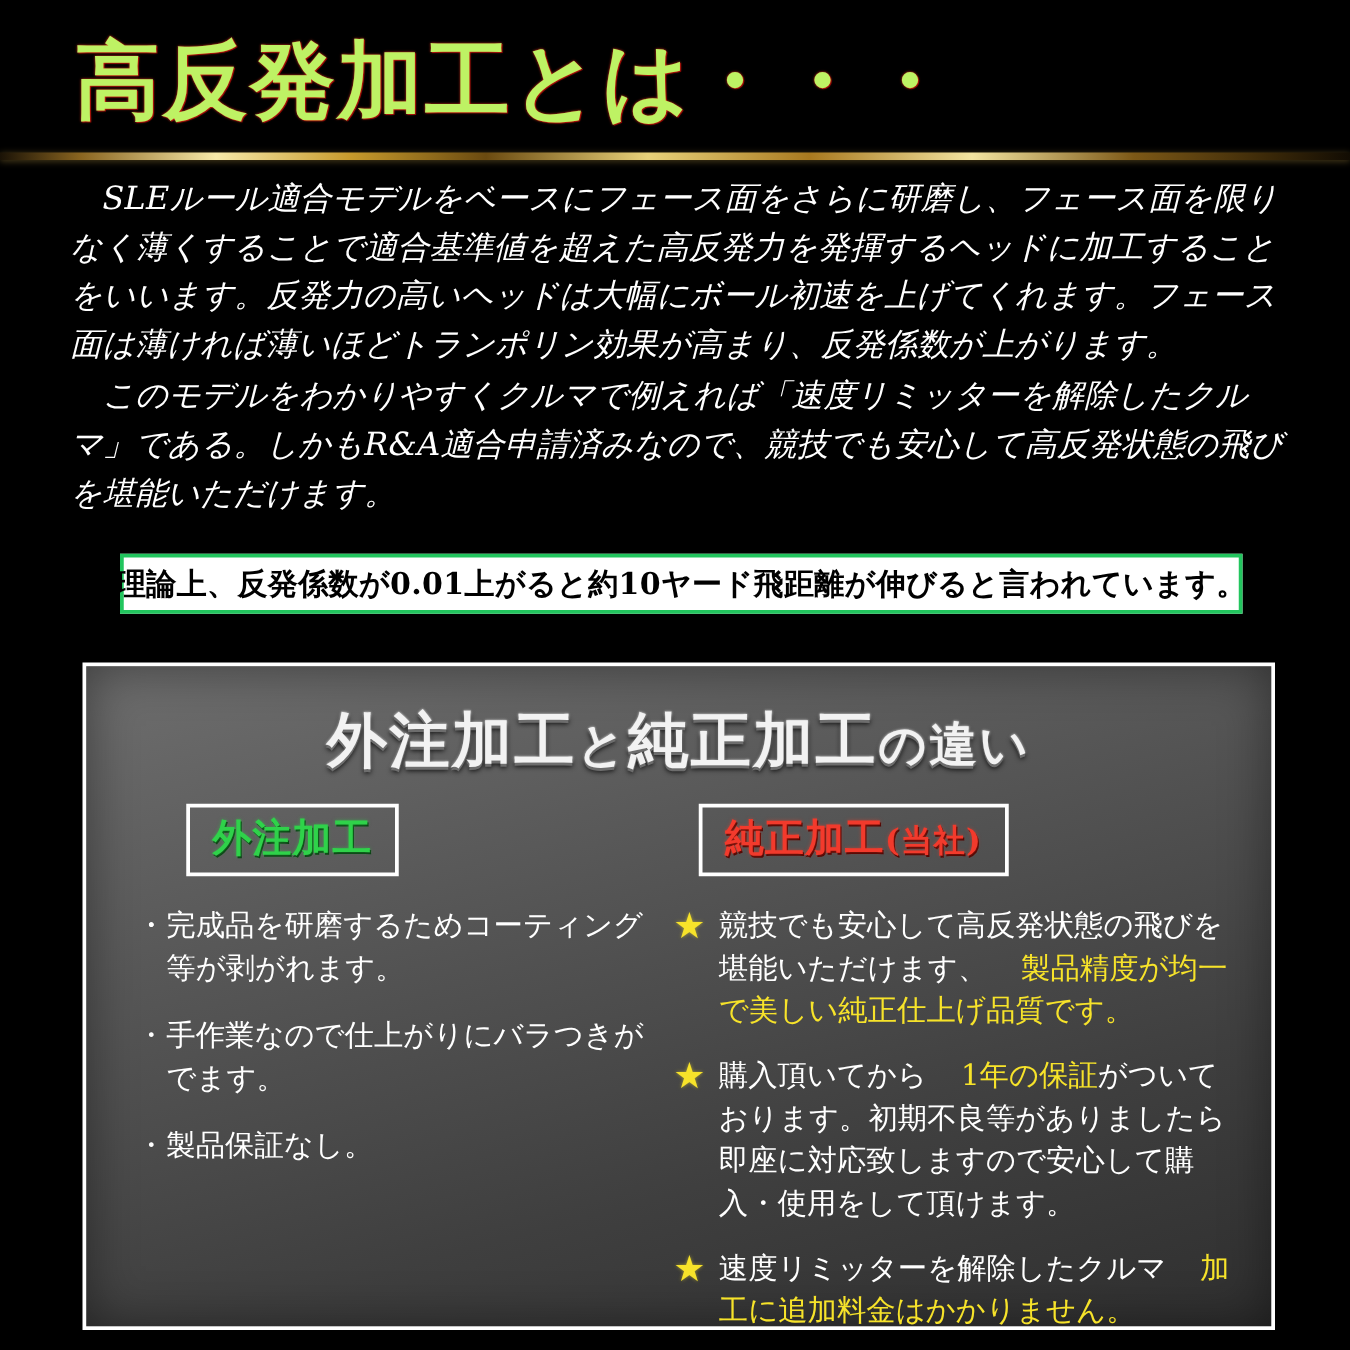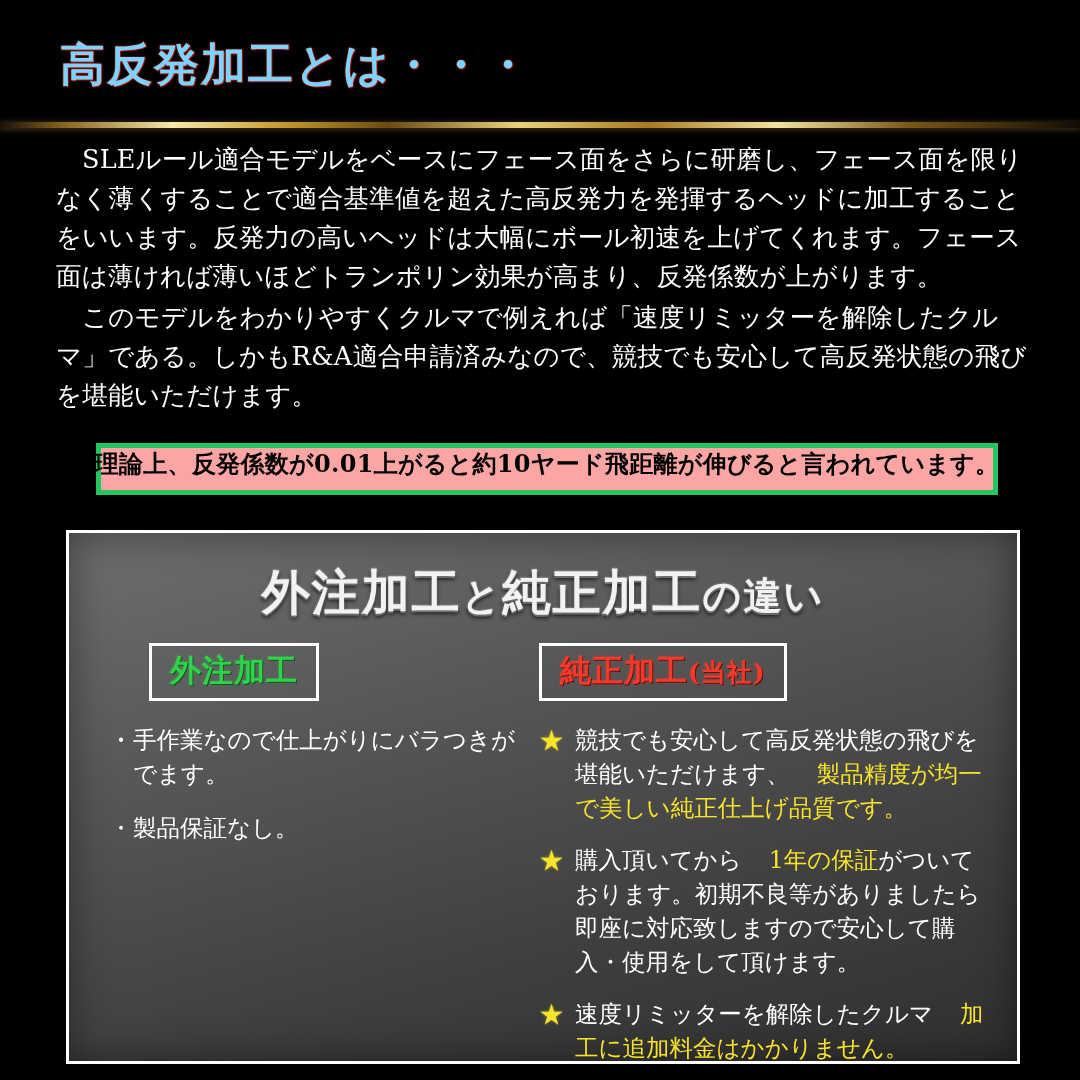--- a/index.html
+++ b/index.html
@@ -23,26 +23,26 @@
     position: absolute;
     left: 0;
     top: 0;
     width: 1080px;
     height: 128px;
   }
   .header-title {
     position: absolute;
     left: 60px;
     top: 34px;
-    font-family: Liberation Serif, serif;
-    font-weight: bold;
-    font-size: 45px;
+    font-family: Liberation Sans, sans-serif;
+    font-weight: bold;
+    font-size: 68px;
     line-height: 62px;
     letter-spacing: 2px;
-    color: #7dd3fc;
+    color: #bef264;
     text-shadow:
       0 0 2px #ff3b22,
       1px 1px 0 #7a0200,
       2px 2px 3px rgba(0,0,0,0.9);
     white-space: nowrap;
   }
   .header-rule {
     position: absolute;
     left: 0;
     top: 122px;
@@ -71,36 +71,37 @@
     width: 976px;
     color: #ffffff;
     font-family: "DejaVu Serif", serif;
     font-size: 25.5px;
     line-height: 39px;
     letter-spacing: 0.2px;
   }
   .intro p {
     margin: 0 0 0 0;
     text-indent: 26px;
+    font-style: italic;
   }
   .intro p + p {
     margin-top: 2px;
   }
 
   
   .highlight {
     position: absolute;
     left: 96px;
     top: 443px;
     width: 892px;
     height: 42px;
-    background: #fca5a5;
-    border: 5px solid #22c55e;
+    background: #ffffff;
+    border: 3px solid #22c55e;
     display: flex;
-    align-items: flex-start;
+    align-items: center;
     justify-content: center;
   }
   .highlight span {
     color: #000000;
     font-family: "DejaVu Serif", serif;
     font-weight: bold;
     font-size: 24px;
     letter-spacing: 0.3px;
     white-space: nowrap;
   }
@@ -163,20 +164,21 @@
     white-space: nowrap;
   }
   .tag-outsource {
     color: #2fd24a;
     text-shadow: 0 0 3px rgba(40,220,70,0.5), 1px 1px 0 #0b3d13;
     margin-left: 46px;
   }
   .tag-genuine {
     color: #f23a2c;
     text-shadow: 0 0 3px rgba(255,60,40,0.5), 1px 1px 0 #4a0502;
+    margin-left: 20px;
   }
   .tag-genuine .paren {
     font-size: 25px;
   }
 
   .bullets {
     margin-top: 22px;
     list-style: none;
     padding: 0;
   }
@@ -248,20 +250,21 @@
     </div>
 
     <div class="col-left">
       <div class="tag tag-outsource">外注加工</div>
       <ul class="bullets">
         <li>
           <span class="dot">・</span>
         </li>
         <li>
           <span class="dot">・</span>
+          <span>完成品を研磨するためコーティング等が剥がれます。</span>
         </li>
         <li>
           <span class="dot">・</span>
           <span>手作業なので仕上がりにバラつきがでます。</span>
         </li>
         <li>
           <span class="dot">・</span>
           <span>製品保証なし。</span>
         </li>
       </ul>

